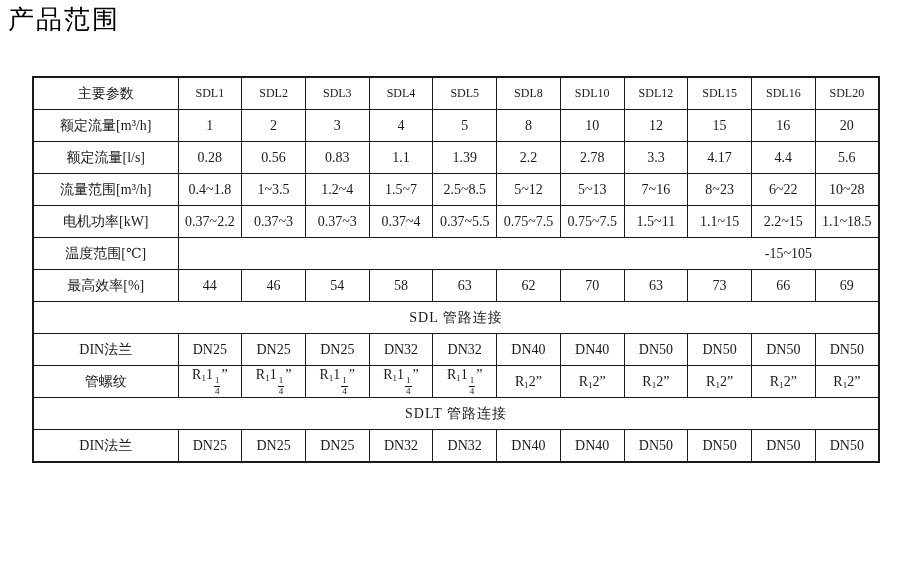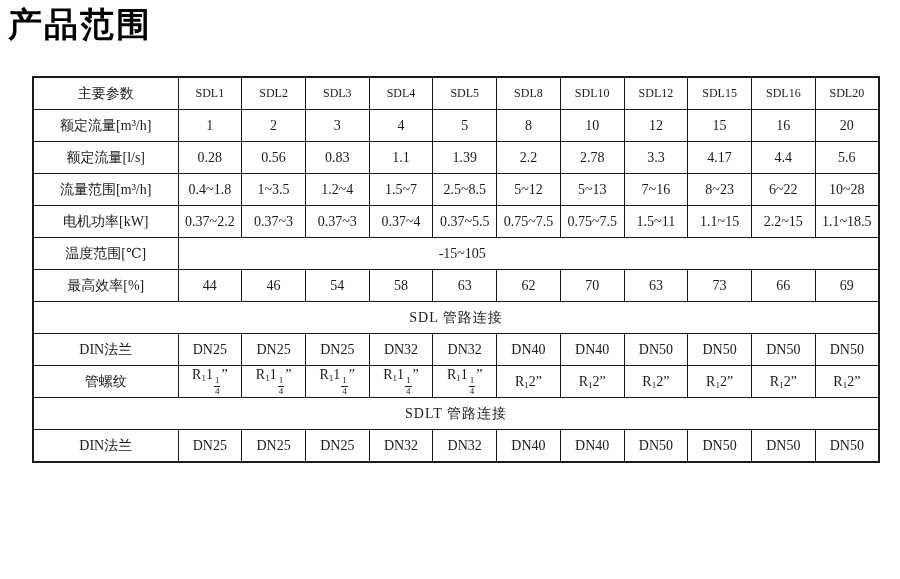--- a/index.html
+++ b/index.html
@@ -6,40 +6,40 @@
   body{
     width:900px;height:579px;overflow:hidden;
     font-family:"Liberation Serif","DejaVu Serif",serif;
     color:#1a1a1a;
     -webkit-font-smoothing:antialiased;
   }
   .page{position:relative;width:900px;height:579px;background:#fff;}
   .page-title{
     position:absolute;left:8px;top:2px;margin:0;
     font-family:"Liberation Sans","DejaVu Sans",sans-serif;
-    font-size:34px;font-weight:bold;color:#000;letter-spacing:2px;text-align:right;
+    font-size:26px;font-weight:normal;color:#000;letter-spacing:2px;text-align:right;
   }
   table.spec{
     position:absolute;left:32px;top:48px;width:848px;
     border-collapse:collapse;table-layout:fixed;
     border:2px solid #1a1a1a;
     margin-top:28px;
   }
   table.spec col.label-col{width:145px;}
   table.spec th,table.spec td{
     border:1.5px solid #1a1a1a;
     text-align:center;vertical-align:middle;
     font-weight:normal;font-size:14px;line-height:1.1;
     padding:0;white-space:nowrap;overflow:hidden;
     height:31px;
   }
   table.spec thead th{font-size:12px;}
   table.spec th.row-label{font-size:14px;}
   table.spec td.section-cell{font-size:14px;letter-spacing:1px;}
-  table.spec td.merged-cell{text-align:center;}
+  table.spec td.merged-cell{text-align:right;}
   .temp-shift{display:inline-block;transform:translateX(-66px);}
   sub.rsub{font-size:9px;vertical-align:-2px;line-height:0;}
   .frac{
     display:inline-flex;flex-direction:column;align-items:center;
     vertical-align:-4px;font-size:9px;line-height:1.05;margin:0 1px;
   }
   .frac .fn{border-bottom:1px solid #1a1a1a;padding:0 1px;}
   .frac .fd{padding:0 1px;}
 </style>
 </head>

